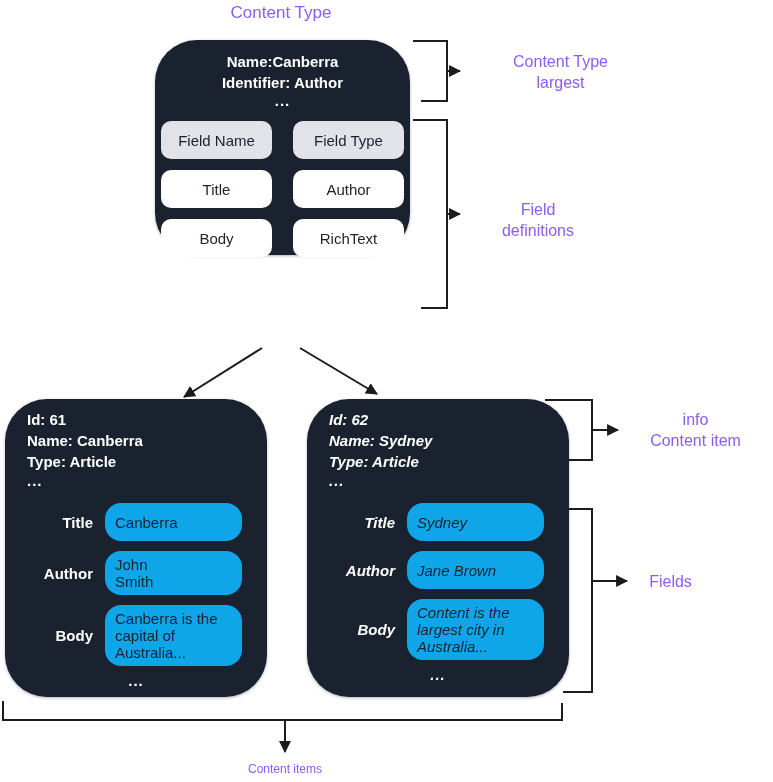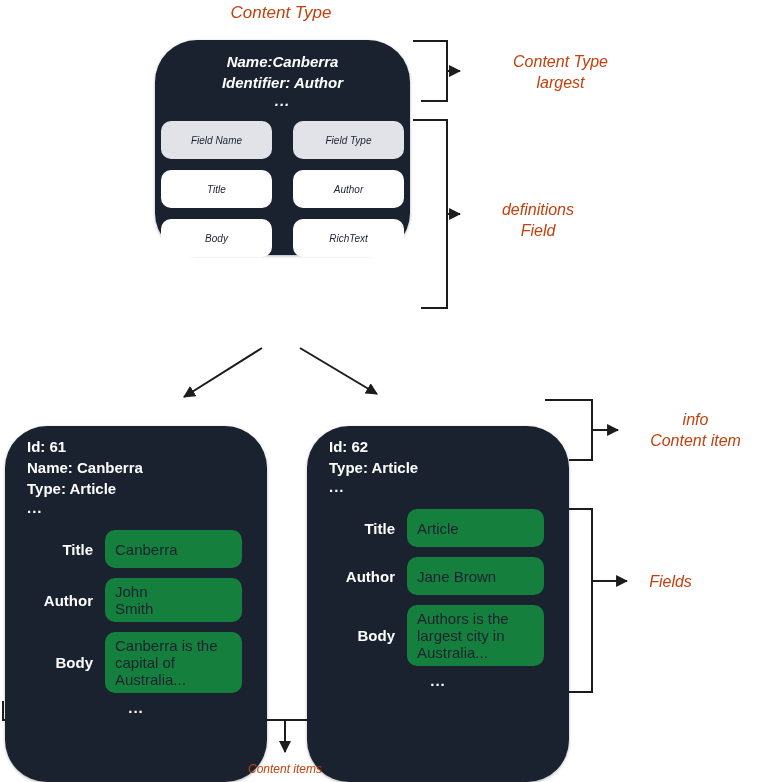--- a/index.html
+++ b/index.html
@@ -8,52 +8,52 @@
     background:#ffffff; font-family:"Liberation Sans", sans-serif; color:#141414;
   }
   svg.connectors { position:absolute; inset:0; pointer-events:none; }
 
   .dark-card {
     position:absolute; background:#1a2230; border-radius:42px; color:#ffffff;
     box-shadow:0 1px 3px rgba(26,34,48,.35);
   }
 
   
-  .ct-card { left:155px; top:40px; width:255px; height:215px;font-style:italic; }
+  .ct-card { left:155px; top:40px; width:255px; height:215px; }
   .ct-meta { padding-top:11px; text-align:center; font-weight:700; font-size:15px; line-height:21px; }
   .ellipsis { text-align:center; font-weight:700; font-size:15px; letter-spacing:1px; line-height:16px; }
   .ct-grid {
     display:grid; grid-template-columns:111px 111px; column-gap:21px; row-gap:11px;
     justify-content:center; margin-top:12px;
   }
   .cell {
     height:38px; background:#ffffff; color:#1a2230; border-radius:10px;
-    display:flex; align-items:center; justify-content:center; font-size:10px;
+    display:flex; align-items:center; justify-content:center; font-size:15px;
   }
   .cell.header { background:#e2e2e9; }
   .ct-grid + .ellipsis { margin-top:8px; }
 
   
-  .item-card { top:426px; width:262px; height:356px; }
+  .item-card { top:399px; width:262px; height:298px; }
   .item-card.left { left:5px; }
-  .item-card.right { left:307px; }
+  .item-card.right { left:307px;font-style:italic; }
   .item-info { padding:10px 0 0 22px; font-weight:700; font-size:15px; line-height:21px; }
   .info-ellipsis { font-weight:700; font-size:15px; letter-spacing:1px; line-height:18px; }
   .item-fields { margin-top:13px; display:flex; flex-direction:column; gap:10px; padding-left:20px; }
   .field-row { display:flex; align-items:center; gap:12px; }
   .field-label { width:68px; flex:none; text-align:right; font-weight:700; font-size:15px; color:#ffffff; }
   .field-value {
-    width:137px; box-sizing:border-box; min-height:38px; background:#15803d; color:#1a2230;
-    border-radius:10px; padding:5px 10px; font-size:15px; line-height:17px;
+    width:137px; box-sizing:border-box; min-height:38px; background:#0ea5e9; color:#1a2230;
+    border-radius:16px; padding:5px 10px; font-size:15px; line-height:17px;
     white-space:pre-line; display:flex; align-items:center;
   }
   .item-ellipsis { margin-top:6px; text-align:center; font-weight:700; font-size:15px; letter-spacing:1px; }
 
   
-  .anno { position:absolute; text-align:center; font-size:16px; line-height:21px; color:#c2410c;font-style:italic; }
+  .anno { position:absolute; text-align:center; font-size:16px; line-height:21px; color:#8b5cf6; }
   .anno-title { left:181px; top:2px; width:200px; font-size:17px; }
   .anno-ct-meta { left:478px; top:51px; width:165px; }
   .anno-field-defs { left:468px; top:199px; width:140px; }
   .anno-item-info { left:617px; top:409px; width:157px; }
   .anno-fields { left:633px; top:571px; width:75px; }
   .anno-content-items { left:185px; top:759px; width:200px; font-size:12px; }
 </style>
 </head>
 <body>
 
@@ -98,22 +98,22 @@
       <div class="cell">RichText</div>
     </div>
     <div class="ellipsis">...</div>
   </div>
 
   <div class="anno anno-ct-meta">
     <div>Content Type</div>
     <div>largest</div>
   </div>
   <div class="anno anno-field-defs">
+    <div>Field</div>
     <div>definitions</div>
-    <div>Field</div>
   </div>
 
   <div class="dark-card item-card left">
     <div class="item-info">
       <div>Id: 61</div>
       <div>Name: Canberra</div>
       <div>Type: Article</div>
       <div class="info-ellipsis">...</div>
     </div>
     <div class="item-fields">
@@ -132,35 +132,36 @@
 capital of
 Australia...</div>
       </div>
     </div>
     <div class="item-ellipsis">...</div>
   </div>
 
   <div class="dark-card item-card right">
     <div class="item-info">
       <div>Id: 62</div>
+      <div>Name: Sydney</div>
       <div>Type: Article</div>
       <div class="info-ellipsis">...</div>
     </div>
     <div class="item-fields">
       <div class="field-row">
         <div class="field-label">Title</div>
-        <div class="field-value">Article</div>
+        <div class="field-value">Sydney</div>
       </div>
       <div class="field-row">
         <div class="field-label">Author</div>
         <div class="field-value">Jane Brown</div>
       </div>
       <div class="field-row">
         <div class="field-label">Body</div>
-        <div class="field-value">Authors is the
+        <div class="field-value">Content is the
 largest city in
 Australia...</div>
       </div>
     </div>
     <div class="item-ellipsis">...</div>
   </div>
 
   <div class="anno anno-item-info">
     <div>info</div>
     <div>Content item</div>

